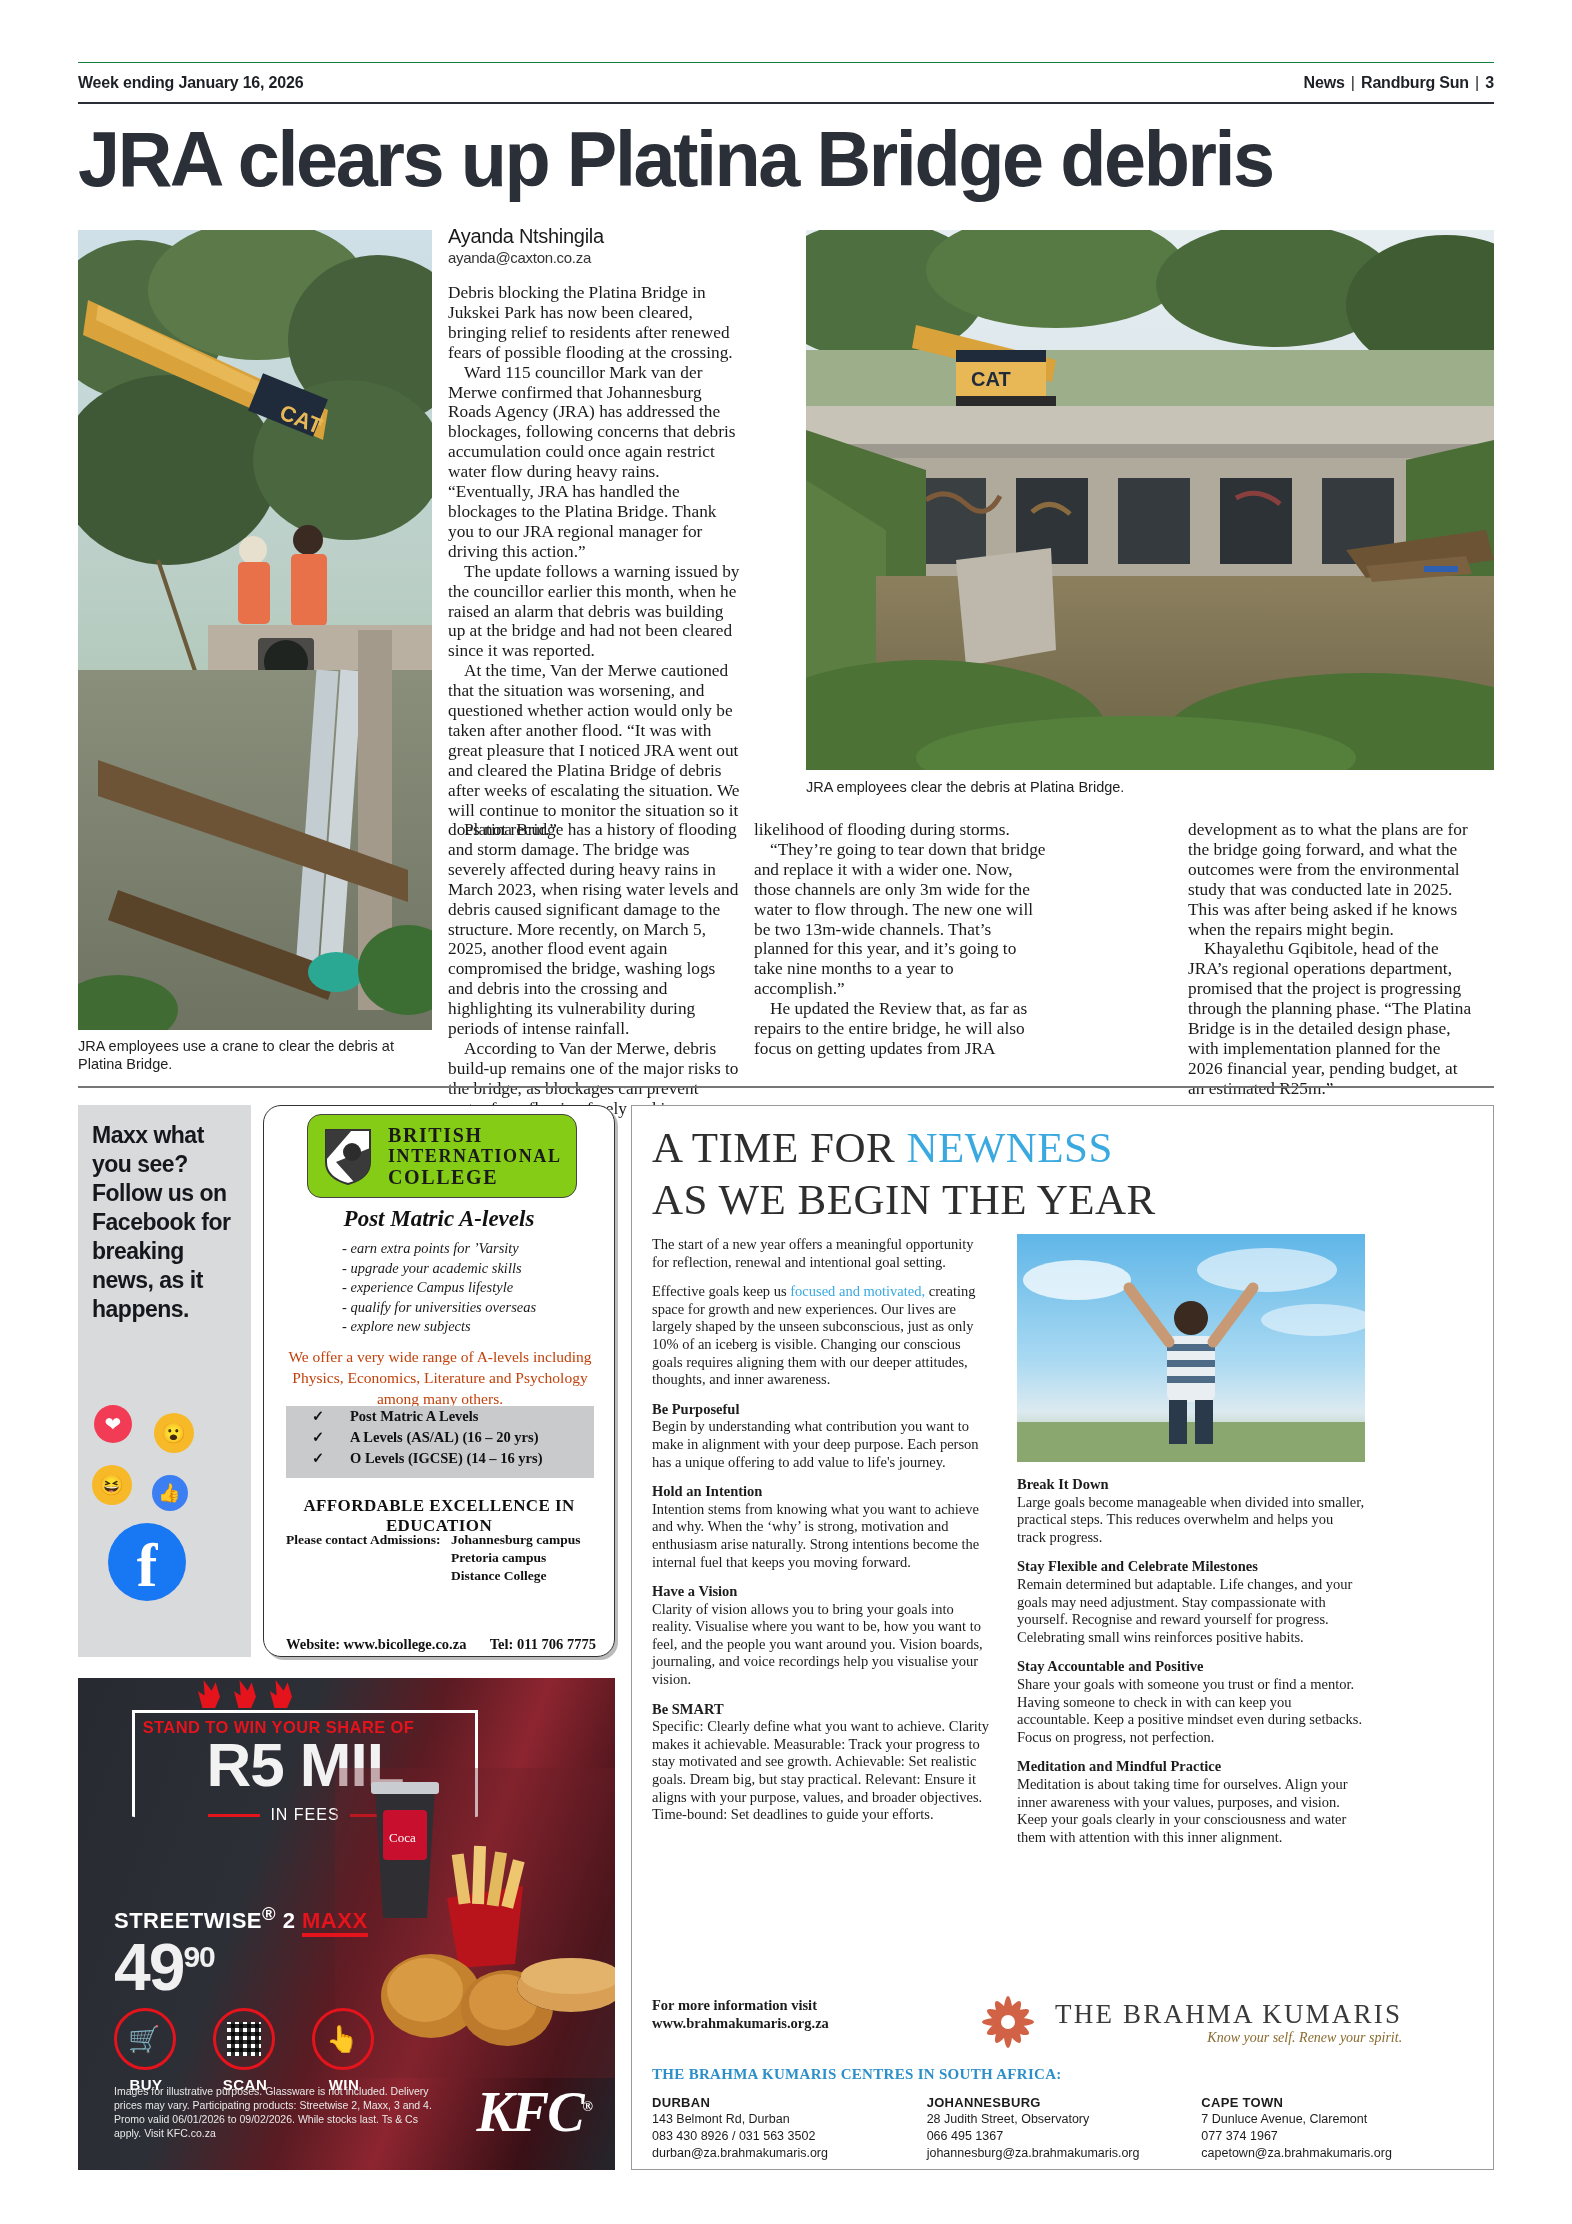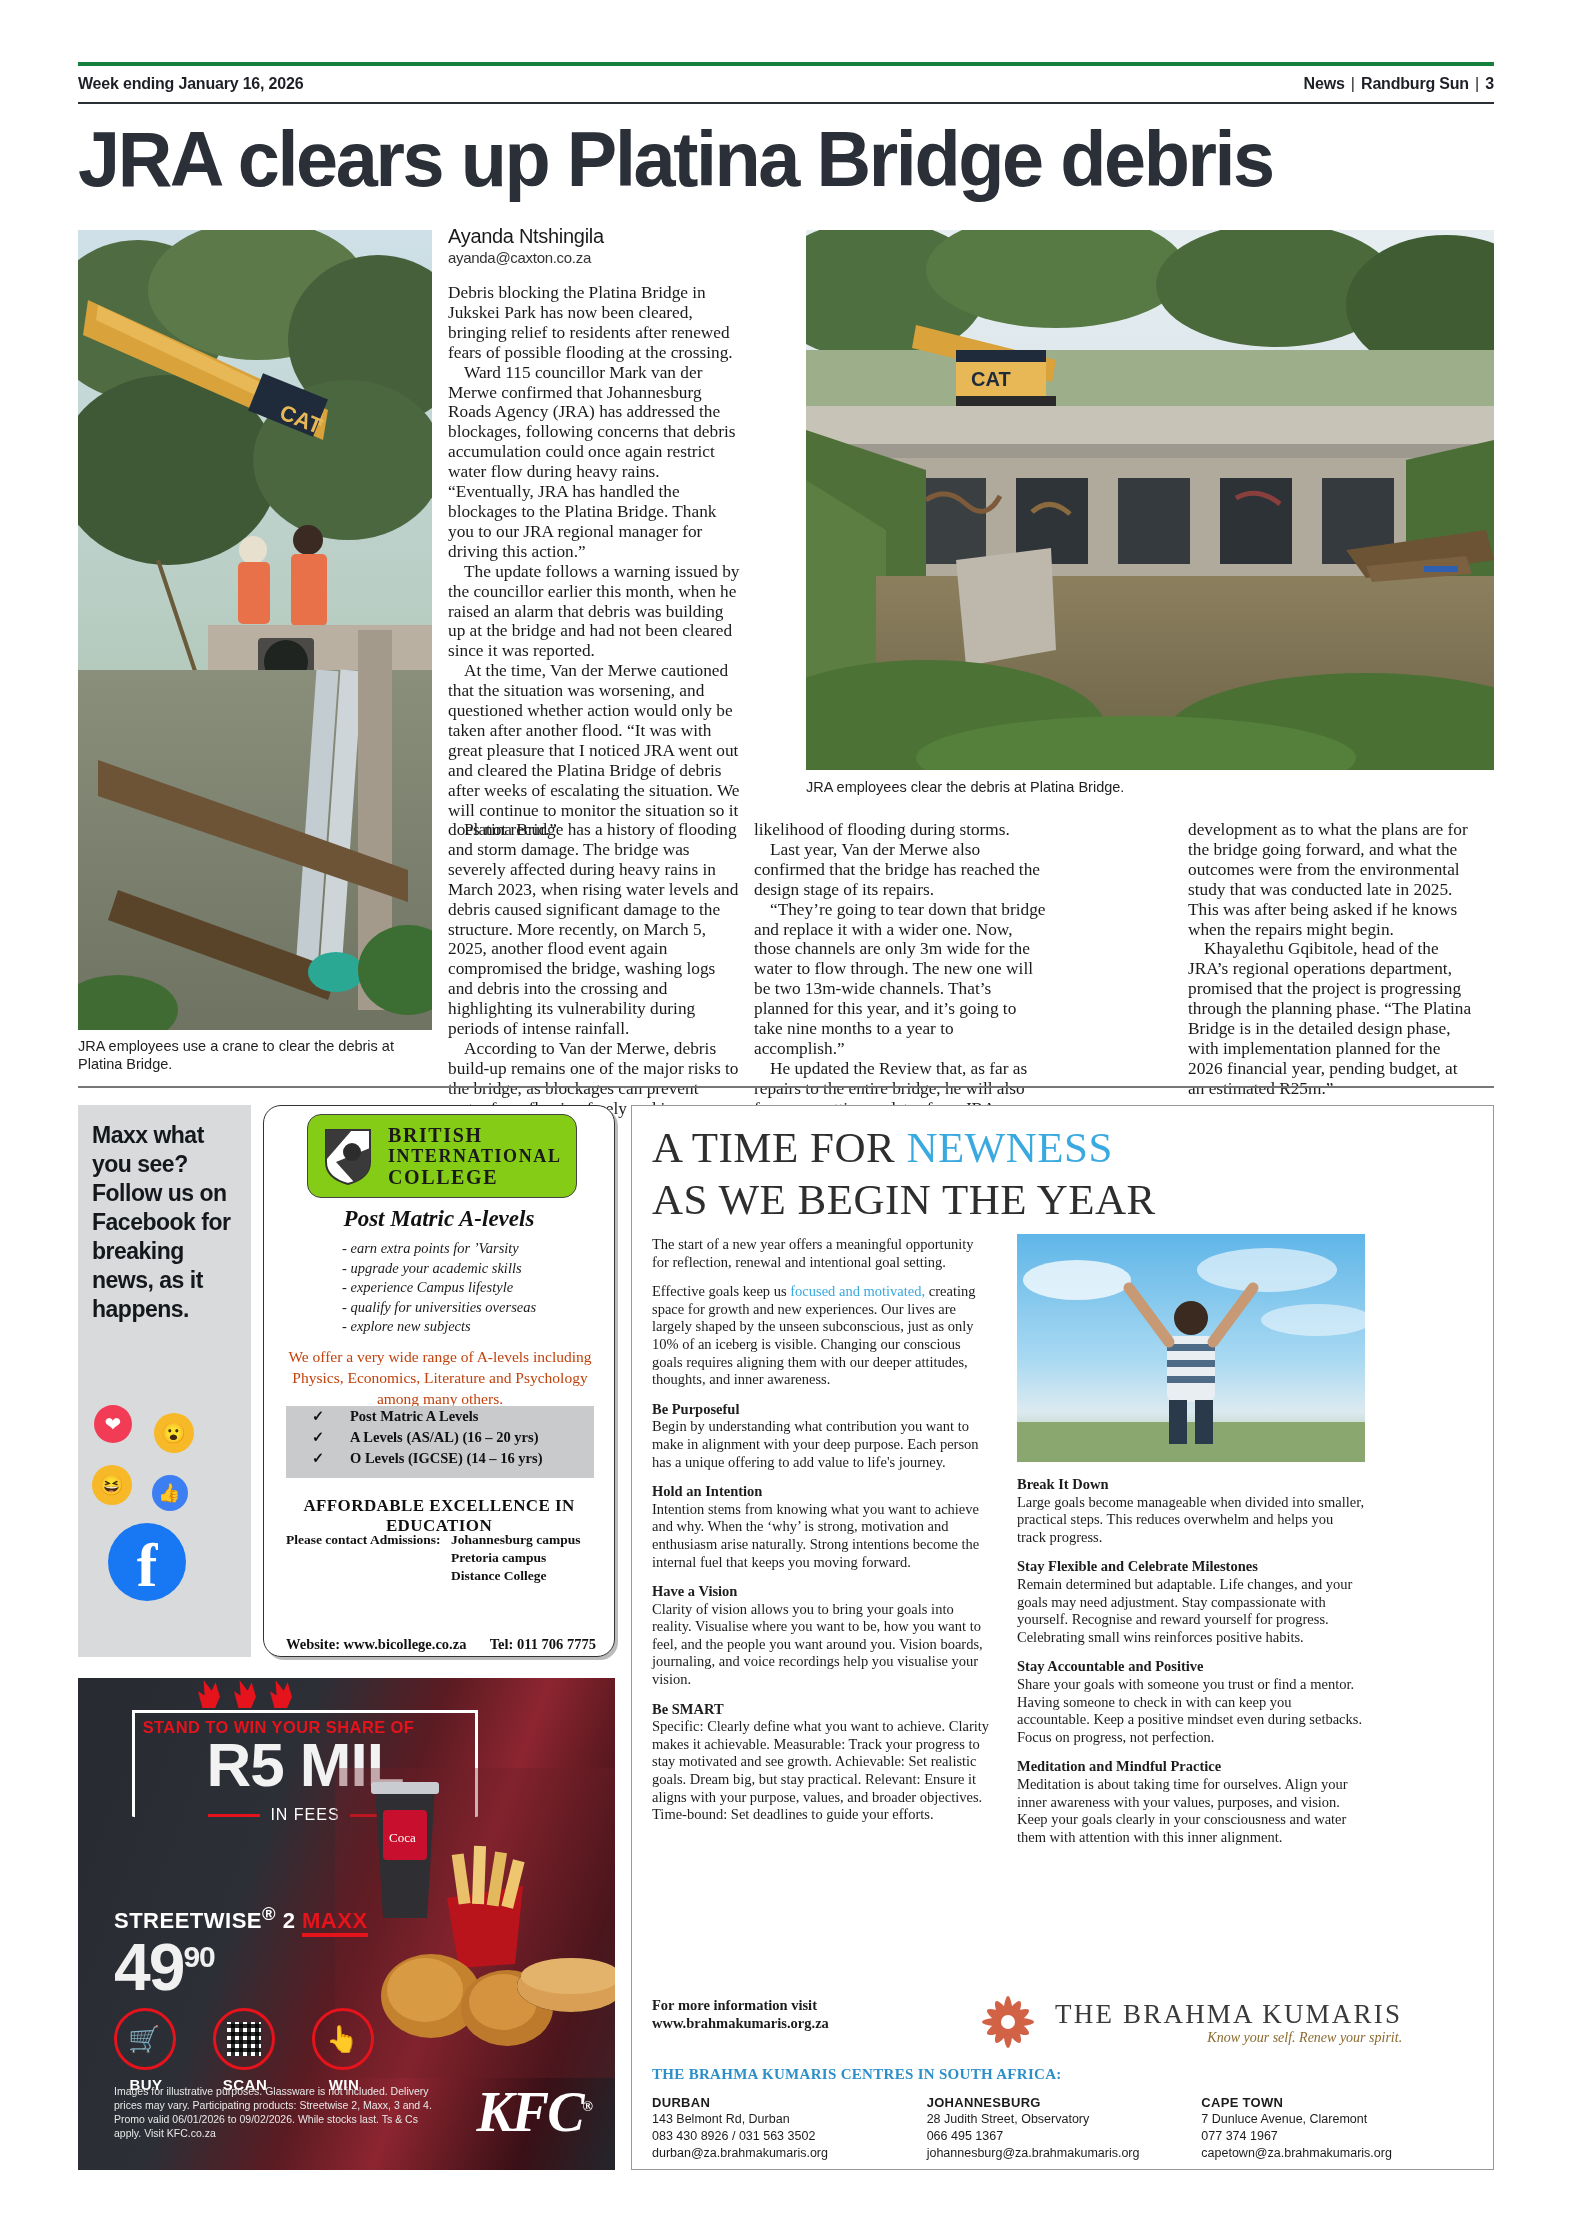--- a/index.html
+++ b/index.html
@@ -8,21 +8,21 @@
     background: #ffffff;
     font-family: "Liberation Serif", serif;
     position: relative;
     overflow: hidden;
   }
   .page { position: absolute; left: 0; top: 0; width: 1572px; height: 2224px; background:#fff; }
 
   
   .masthead {
     position: absolute; left: 78px; top: 62px; width: 1416px; height: 42px;
-    border-top: 4px solid #15803d; border-bottom: 2px solid #2a2e35;
+    border-top: 1px solid #15803d; border-bottom: 2px solid #2a2e35;
     display: flex; align-items: center; justify-content: space-between;
     font-family: "Liberation Sans", sans-serif;
   }
   .masthead-left { font-size: 16px; font-weight: bold; color:#1d2026; letter-spacing:-0.2px; }
   .masthead-right { font-size: 16px; font-weight: bold; color:#1d2026; letter-spacing:-0.2px; }
   .masthead-right .sep { font-weight: normal; padding: 0 2px; }
 
   
   .headline {
     position: absolute; left: 78px; top: 118px; width: 1416px;
@@ -346,21 +346,20 @@
       <p>At the time, Van der Merwe cautioned that the situation was worsening, and questioned whether action would only be taken after another flood. “It was with great pleasure that I noticed JRA went out and cleared the Platina Bridge of debris after weeks of escalating the situation. We will continue to monitor the situation so it does not recur.”</p>
     </div>
 
     <div class="col col2">
       <p>Platina Bridge has a history of flooding and storm damage. The bridge was severely affected during heavy rains in March 2023, when rising water levels and debris caused significant damage to the structure. More recently, on March 5, 2025, another flood event again compromised the bridge, washing logs and debris into the crossing and highlighting its vulnerability during periods of intense rainfall.</p>
       <p>According to Van der Merwe, debris build-up remains one of the major risks to the bridge, as blockages can prevent water from flowing freely and increase the</p>
     </div>
 
     <div class="col col3">
       <p class="first">likelihood of flooding during storms.</p>
-      <p>Last year, Van der Merwe also confirmed that the bridge has reached the design stage of its repairs.</p>
       <p>“They’re going to tear down that bridge and replace it with a wider one. Now, those channels are only 3m wide for the water to flow through. The new one will be two 13m-wide channels. That’s planned for this year, and it’s going to take nine months to a year to accomplish.”</p>
       <p>He updated the Review that, as far as repairs to the entire bridge, he will also focus on getting updates from JRA</p>
     </div>
 
     <div class="col col5">
       <p class="first">development as to what the plans are for the bridge going forward, and what the outcomes were from the environmental study that was conducted late in 2025. This was after being asked if he knows when the repairs might begin.</p>
       <p>Khayalethu Gqibitole, head of the JRA’s regional operations department, promised that the project is progressing through the planning phase. “The Platina Bridge is in the detailed design phase, with implementation planned for the 2026 financial year, pending budget, at an estimated R25m.”</p>
     </div>
   </div>
 

